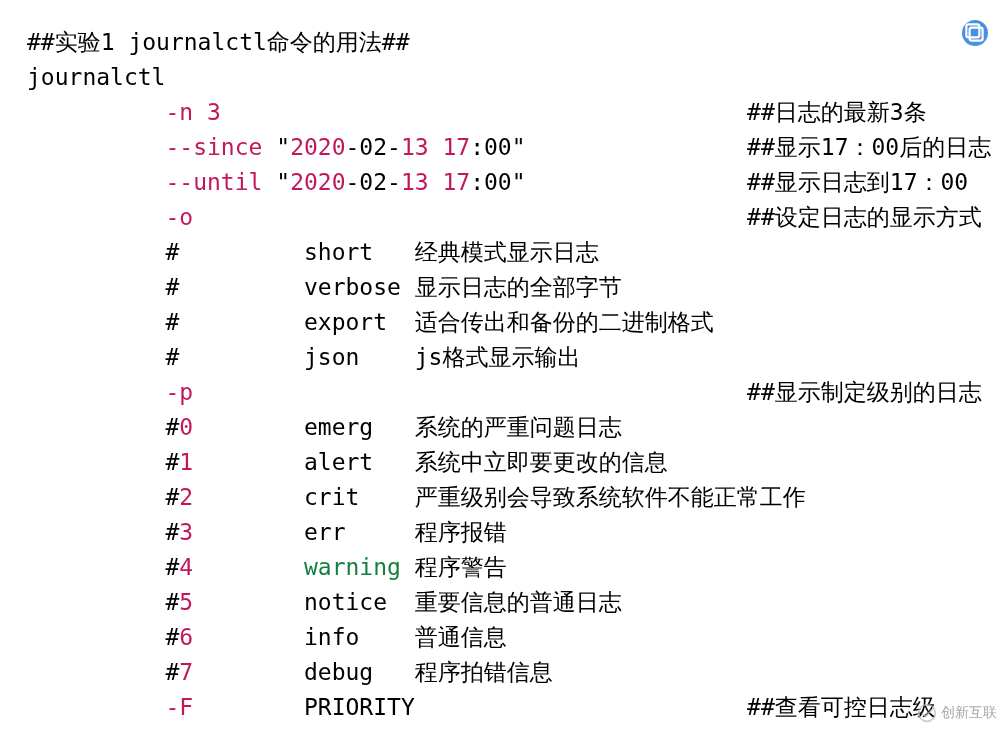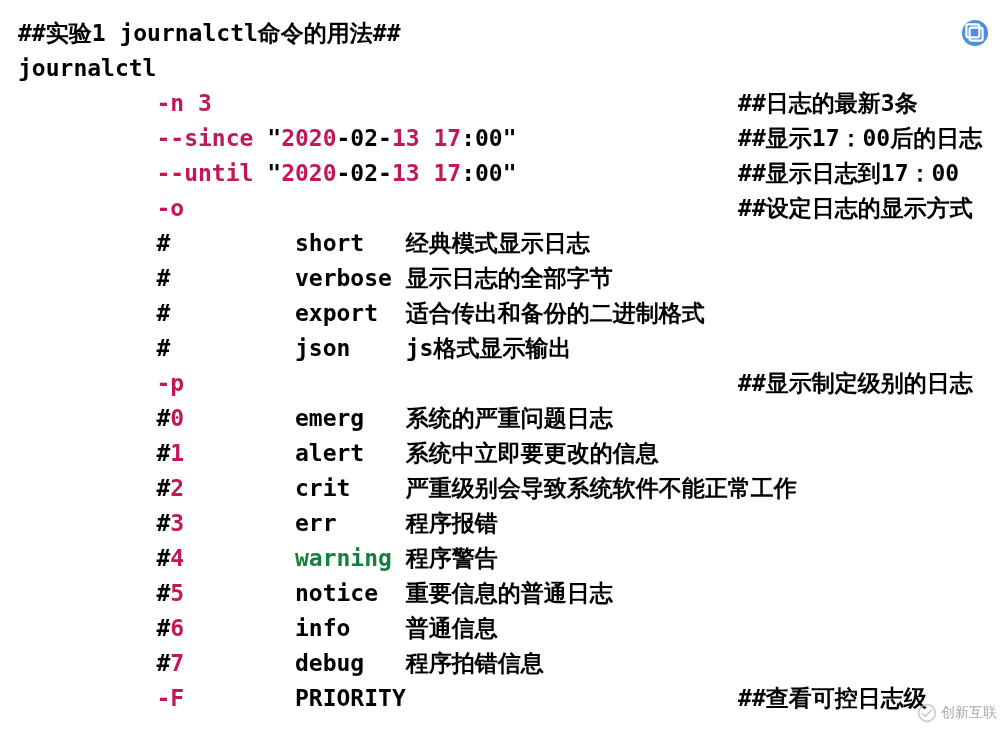--- a/index.html
+++ b/index.html
@@ -5,26 +5,26 @@
   html, body {
     margin: 0;
     padding: 0;
     background: #ffffff;
     width: 1003px;
     height: 729px;
     overflow: hidden;
     position: relative;
   }
   pre.code {
-    margin: 0;
+    margin: 9px;
     padding: 16px 18px 0 18px;
     font-family: "DejaVu Sans Mono", "Menlo", "Consolas", monospace;
     font-size: 23px;
     line-height: 35px;
-    font-weight: 700;
+    font-weight: 400;
     color: #000;
     white-space: pre;
   }
   .pink  { color: #c2185b; }
   .teal  { color: #15803d; }
   
   .badge-top {
     position: absolute;
     top: 20px;
     right: 15px;

